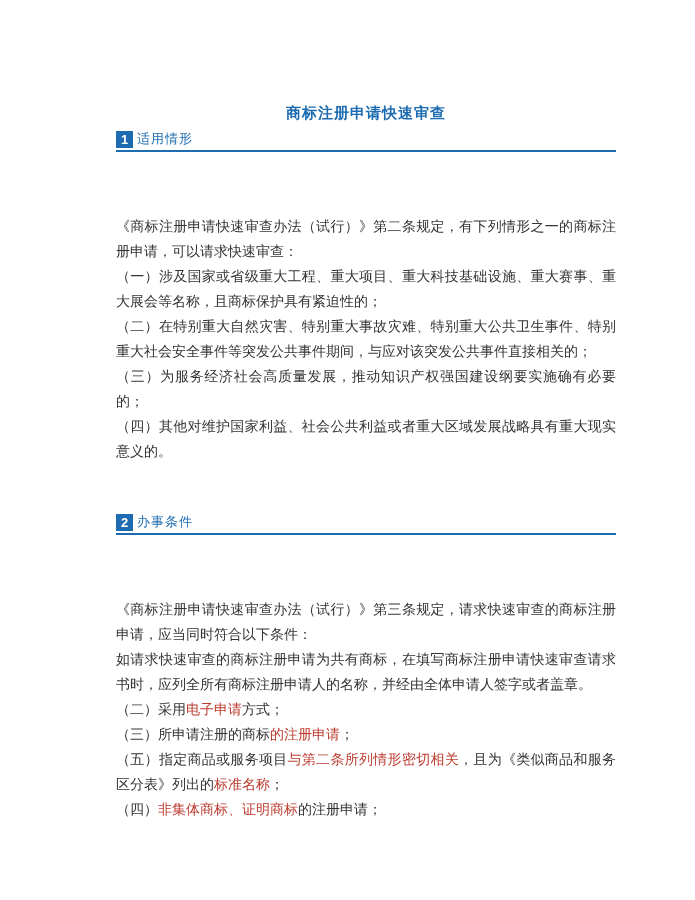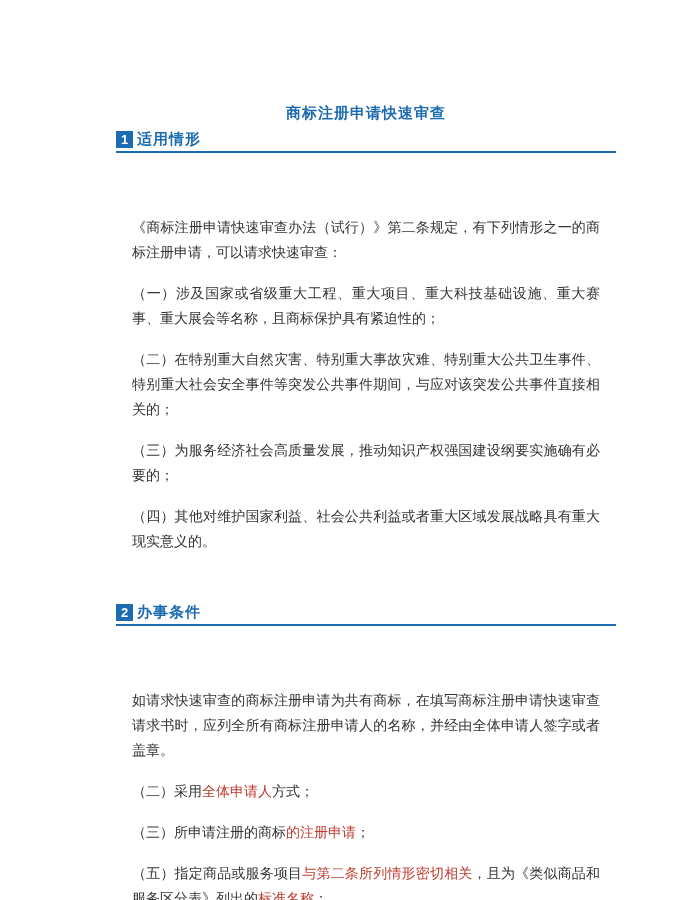--- a/index.html
+++ b/index.html
@@ -50,33 +50,33 @@
     text-align:center;
     background:var(--blue);
     color:#ffffff;
     font-size:13px;
     font-weight:bold;
     margin-right:4px;
     font-family:"Liberation Sans","DejaVu Sans",sans-serif;
   }
   .sec-label{
     color:var(--blue);
-    font-size:15px;
-    font-weight:bold;
+    font-size:13px;
+    font-weight:normal;
     letter-spacing:1px;
   }
   .sec-body{
     margin-top:62px;
     color:var(--ink);
     font-size:14px;
     line-height:25px;
     text-align:justify;
   }
   .para{
-    margin:16px;
+    margin:0;
     padding:0;
   }
   .hl{color:var(--red);}
 </style>
 </head>
 <body>
 
 <div class="page">
   <div class="content">
     <h1 class="doc-title">商标注册申请快速审查</h1>
@@ -93,22 +93,23 @@
             <p class="para"><span>（三）为服务经济社会高质量发展，推动知识产权强国建设纲要实施确有必要的；</span></p>
             <p class="para"><span>（四）其他对维护国家利益、社会公共利益或者重大区域发展战略具有重大现实意义的。</span></p>
           </div>
         </section>
         <section class="sec sec-2">
           <div class="sec-header">
             <span class="sec-num">2</span>
             <span class="sec-label">办事条件</span>
           </div>
           <div class="sec-body">
+            <p class="para"><span>《商标注册申请快速审查办法（试行）》第三条规定，请求快速审查的商标注册申请，应当同时符合以下条件：</span></p>
             <p class="para"><span>如请求快速审查的商标注册申请为共有商标，在填写商标注册申请快速审查请求书时，应列全所有商标注册申请人的名称，并经由全体申请人签字或者盖章。</span></p>
-            <p class="para"><span>（二）采用</span><span class="hl">全体申请人</span><span>方式；</span></p>
+            <p class="para"><span>（二）采用</span><span class="hl">电子申请</span><span>方式；</span></p>
             <p class="para"><span>（三）所申请注册的商标</span><span class="hl">的注册申请</span><span>；</span></p>
             <p class="para"><span>（五）指定商品或服务项目</span><span class="hl">与第二条所列情形密切相关</span><span>，且为《类似商品和服务区分表》列出的</span><span class="hl">标准名称</span><span>；</span></p>
             <p class="para"><span>（四）</span><span class="hl">非集体商标、证明商标</span><span>的注册申请；</span></p>
             <p class="para"></p>
           </div>
         </section>
       </div>
   </div>
 </div>
 

